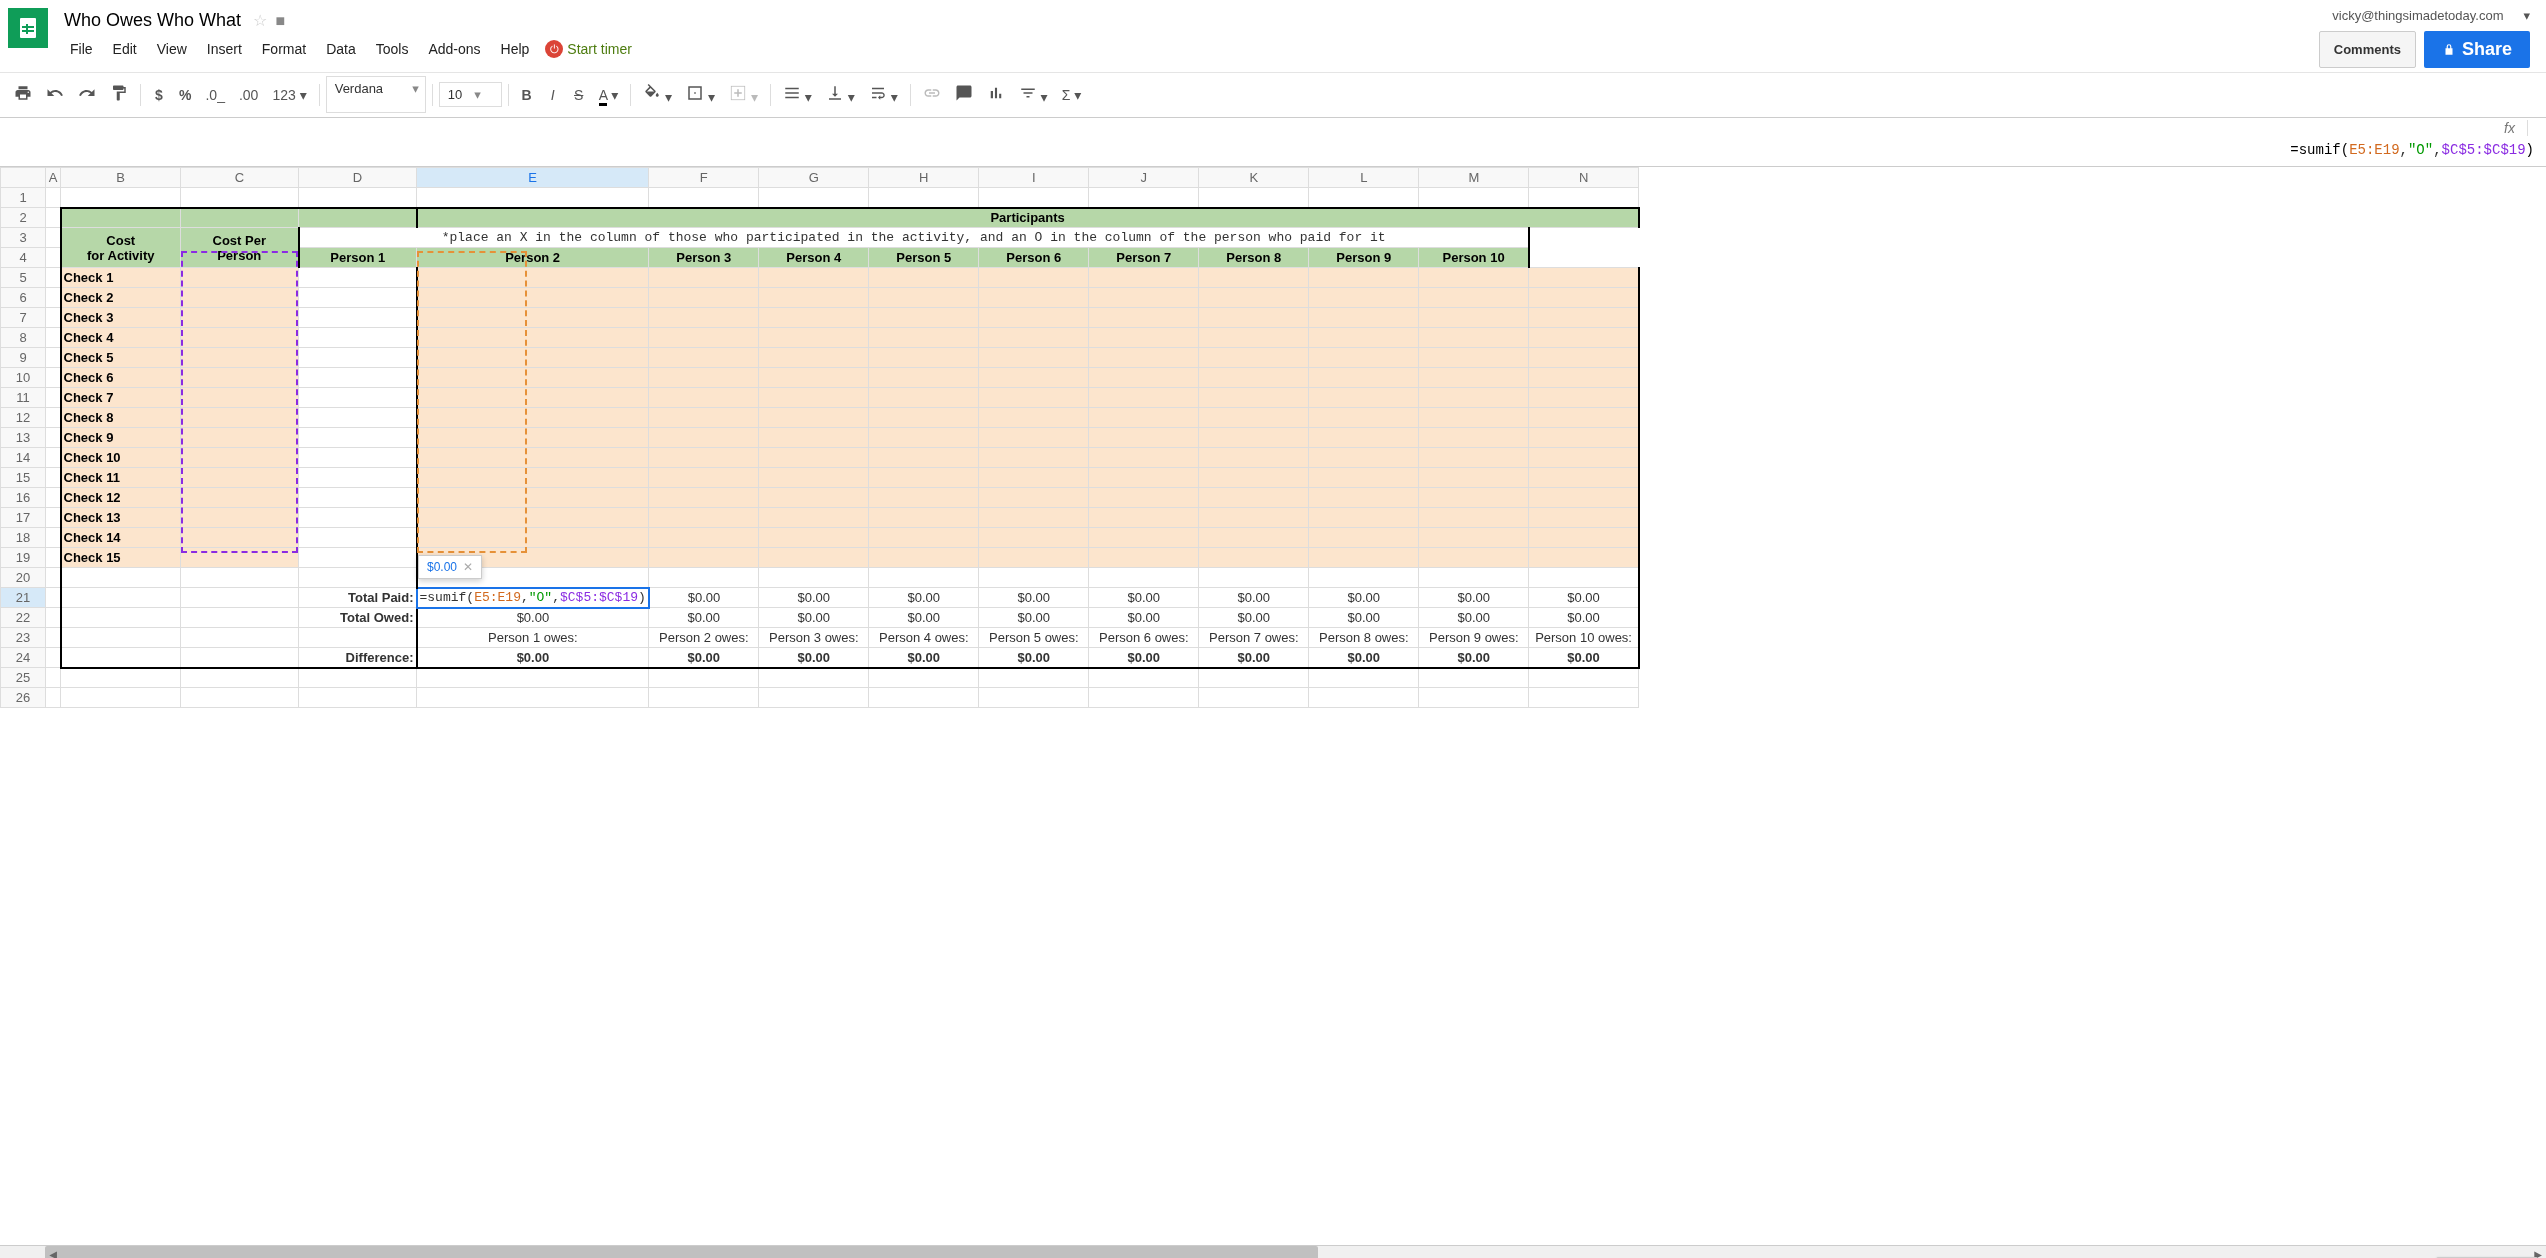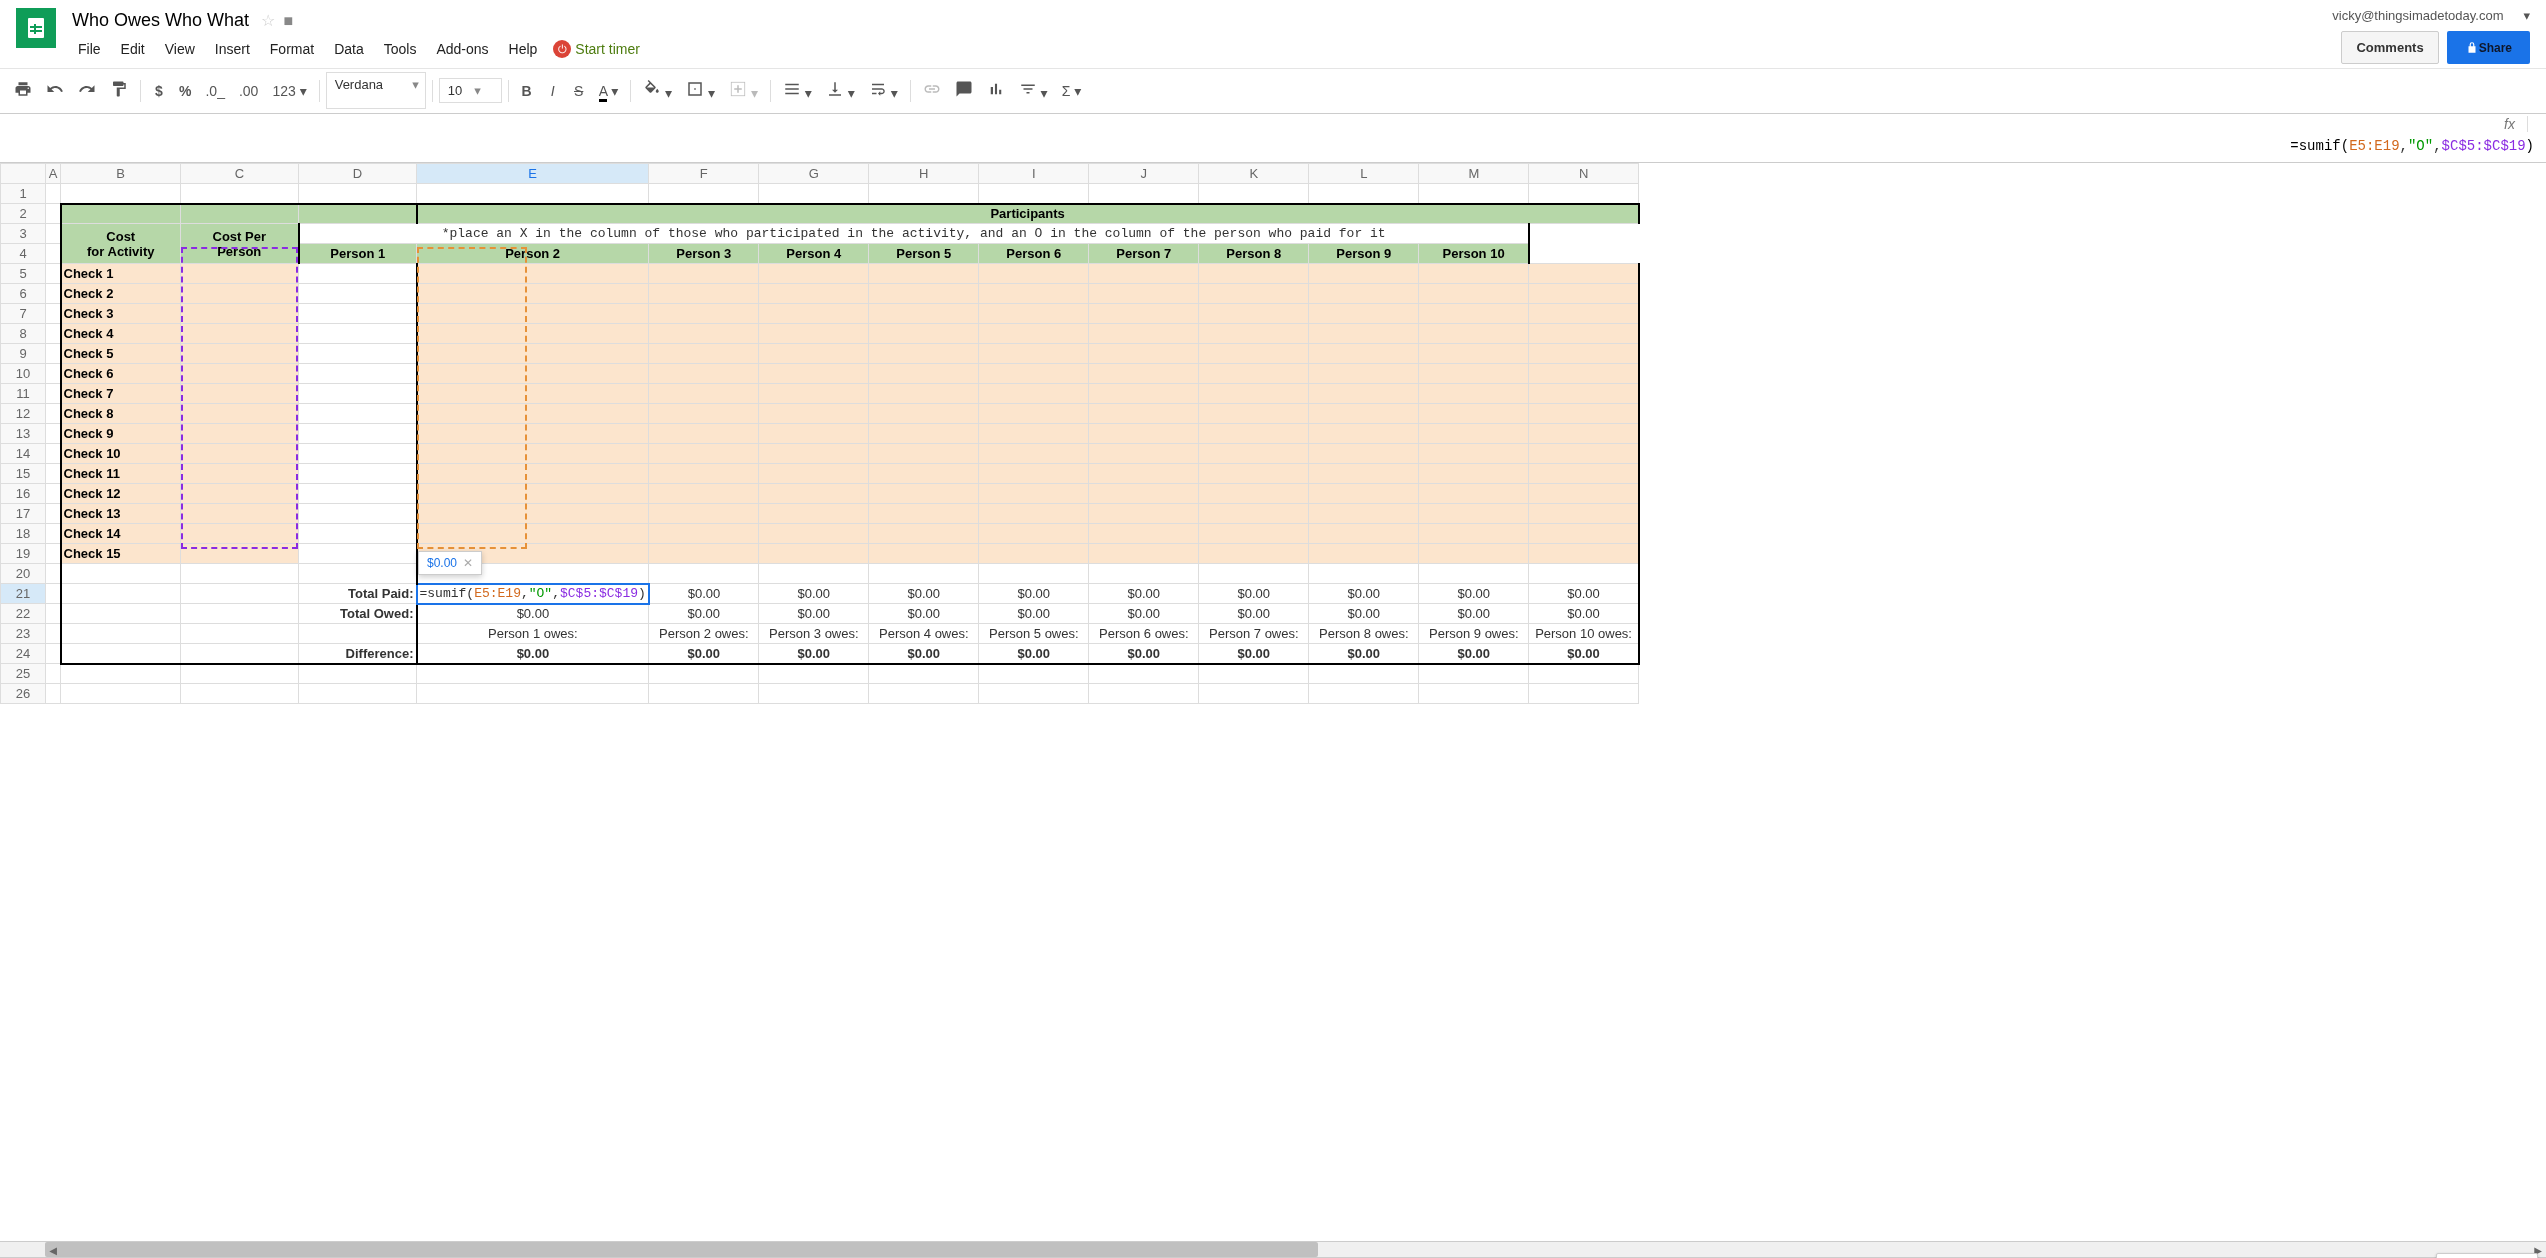--- a/index.html
+++ b/index.html
@@ -1,35 +1,35 @@
 <!DOCTYPE html>
 <html><head>
   <meta charset="utf-8">
   <style>
     * { margin: 0; padding: 0; box-sizing: border-box; }
     body { font-family: Arial, sans-serif; font-size: 13px; color: #333; overflow: hidden; }
     
     
-    .header { display: flex; align-items: flex-start; padding: 8px 8px 0 16px; }
+    .header { display: flex; align-items: flex-start; padding: 8px 8px 0 8px; }
     .logo-box { width: 40px; height: 40px; background: #0f9d58; display: flex; align-items: center; justify-content: center; margin-right: 12px; }
     .logo-box svg { width: 24px; height: 24px; }
     .header-main { flex: 1; }
     .title-row { display: flex; align-items: center; gap: 8px; }
     .doc-title { font-size: 18px; color: #000; font-weight: 400; padding: 2px 4px; }
     .star-icon { color: #ccc; font-size: 16px; cursor: pointer; }
     .folder-icon { color: #888; font-size: 16px; cursor: pointer; }
     .menu-bar { display: flex; gap: 0; margin-top: 4px; align-items: center; }
     .menu-item { padding: 4px 10px; color: #222; cursor: pointer; font-size: 14px; }
     .timer-icon { display: inline-flex; width: 18px; height: 18px; background: #db4437; border-radius: 50%; color: #fff; align-items: center; justify-content: center; font-size: 11px; margin-left: 6px; }
     .start-timer { color: #4d7c0f; font-size: 14px; cursor: pointer; margin-left: 4px; }
     .header-right { display: flex; flex-direction: column; align-items: flex-end; gap: 8px; padding-right: 8px; }
     .user-email { color: #555; font-size: 13px; display: flex; align-items: center; gap: 20px; }
     .header-buttons { display: flex; gap: 8px; margin-left: 25px; }
     .comments-btn { padding: 8px 14px; background: #f5f5f5; border: 1px solid #ccc; border-radius: 2px; cursor: pointer; color: #333; font-weight: bold; font-size: 13px; }
-    .share-btn { padding: 8px 18px; background: #1a73e8; color: #0f172a; border: none; border-radius: 2px; cursor: pointer; font-weight: bold; font-size: 12px; display: flex; align-items: center; }
+    .share-btn { padding: 8px 18px; background: #1a73e8; color: #ffffff; border: none; border-radius: 2px; cursor: pointer; font-weight: bold; font-size: 18px; display: flex; align-items: center; gap: 6px; }
     
     
     .toolbar { display: flex; align-items: center; padding: 4px 8px; border-bottom: 1px solid #ccc; gap: 2px; margin-top: 4px; box-shadow: inset 0 1px 0 #e5e5e5; }
     .toolbar-btn { padding: 6px 6px; cursor: pointer; color: #555; font-size: 14px; min-width: 24px; text-align: center; }
     .toolbar-sep { width: 1px; height: 22px; background: #ddd; margin: 0 4px; }
     .font-select { padding: 4px 24px 16px 8px; border: 1px solid #ddd; background: #fff; font-size: 13px; position: relative; min-width: 100px; }
     .size-select { padding: 4px 20px 4px 8px; border: 1px solid #ddd; background: #fff; font-size: 13px; min-width: 40px; text-align: center; }
     .toolbar-icon { display: inline-block; width: 18px; height: 18px; }
     
     

